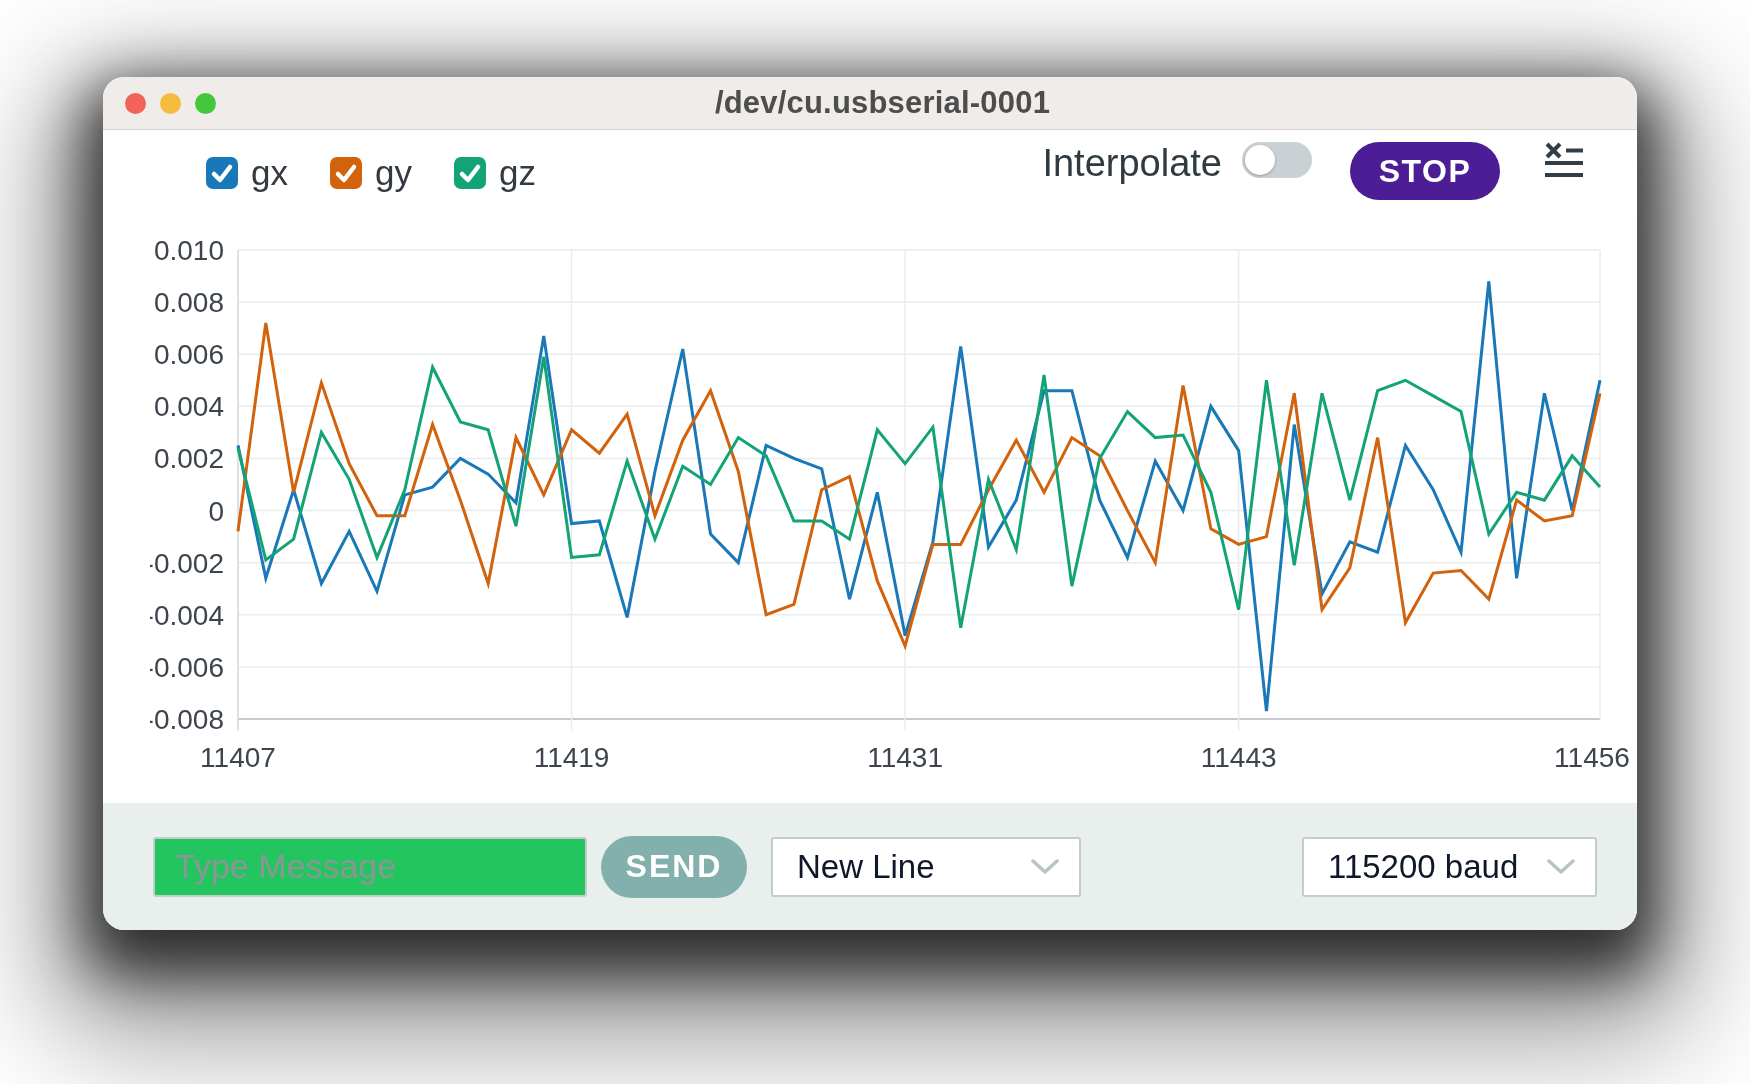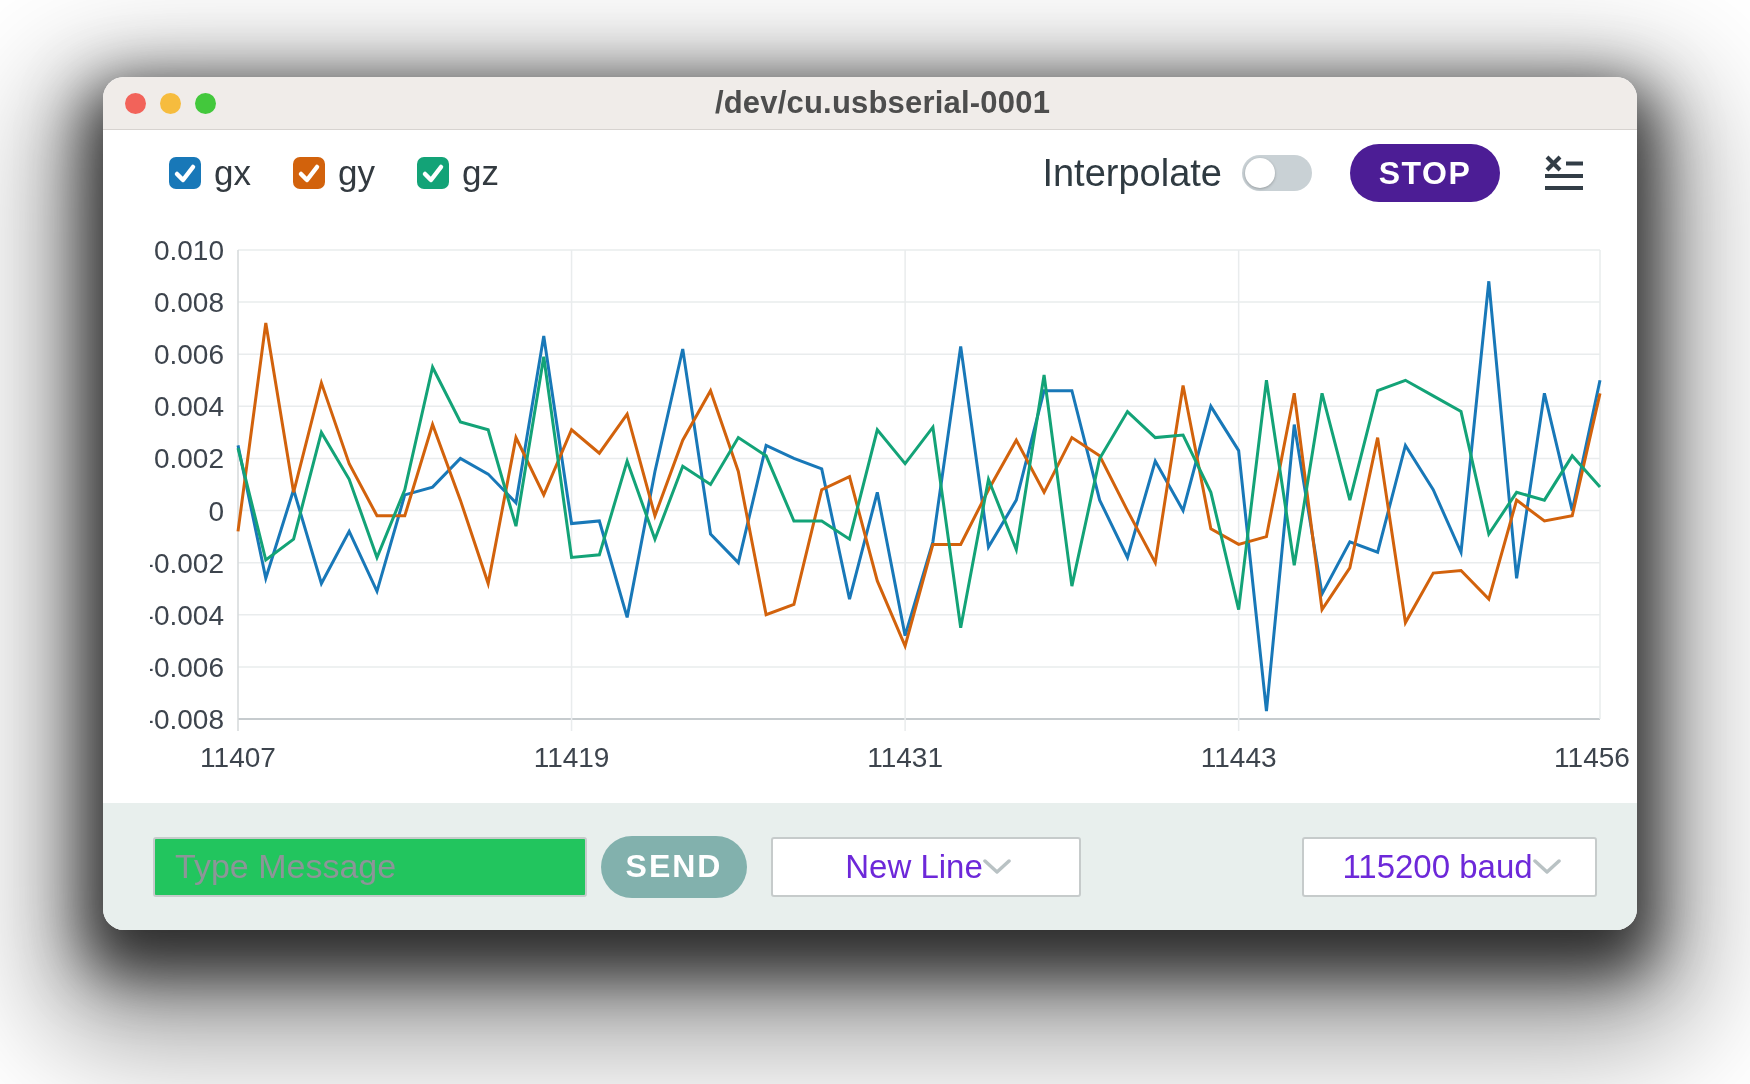--- a/index.html
+++ b/index.html
@@ -23,22 +23,22 @@
   .tl{width:21px;height:21px;border-radius:50%;display:inline-block;}
   .tl.red{background:#f2635a;}
   .tl.yellow{background:#f6bc3e;}
   .tl.green{background:#43c83c;}
   .title{
     text-align:center;line-height:52px;font-size:31px;font-weight:bold;color:#4d4d4d;
     letter-spacing:0.2px;
   }
   
   .toolbar{
-    flex:none;height:62px;margin-top:12px;display:flex;align-items:center;
-    padding:0 54px 0 66px;
+    flex:none;height:62px;margin-top:12px;display:flex;
+    padding:0 54px 0 103px;
   }
   .toggle-group{display:flex;align-items:center;margin-right:42px;cursor:default;}
   .cb{
     width:32px;height:32px;border-radius:7px;display:inline-flex;
     align-items:center;justify-content:center;flex:none;
   }
   .cb svg{display:block;}
   .cb-label{font-size:35px;color:#333a40;margin-left:13px;}
   .spacer{flex:1;}
   .interp-label{font-size:38px;color:#2f3a41;margin-right:20px;}
@@ -70,21 +70,21 @@
   }
   .msg-input::placeholder{color:#8d9598;opacity:1;}
   .send{
     margin-left:14px;width:146px;height:62px;border:none;border-radius:31px;
     background:#82b1ad;color:#ffffff;font-size:32px;font-weight:bold;letter-spacing:2px;
     font-family:"Liberation Sans","DejaVu Sans",sans-serif;
   }
   .select{
     margin-left:24px;width:310px;height:60px;box-sizing:border-box;background:#ffffff;
     border:2px solid #c6cbcb;border-radius:3px;display:flex;align-items:center;
-    justify-content:center;padding:0 20px 0 24px;font-size:33px;color:#6d28d9;
+    justify-content:space-between;padding:0 20px 0 24px;font-size:33px;color:#0f172a;
   }
   .select.baud{margin-left:0;width:295px;}
 </style>
 </head>
 <body>
 
 <div class="window">
 
   <div class="titlebar">
     <div class="traffic">

